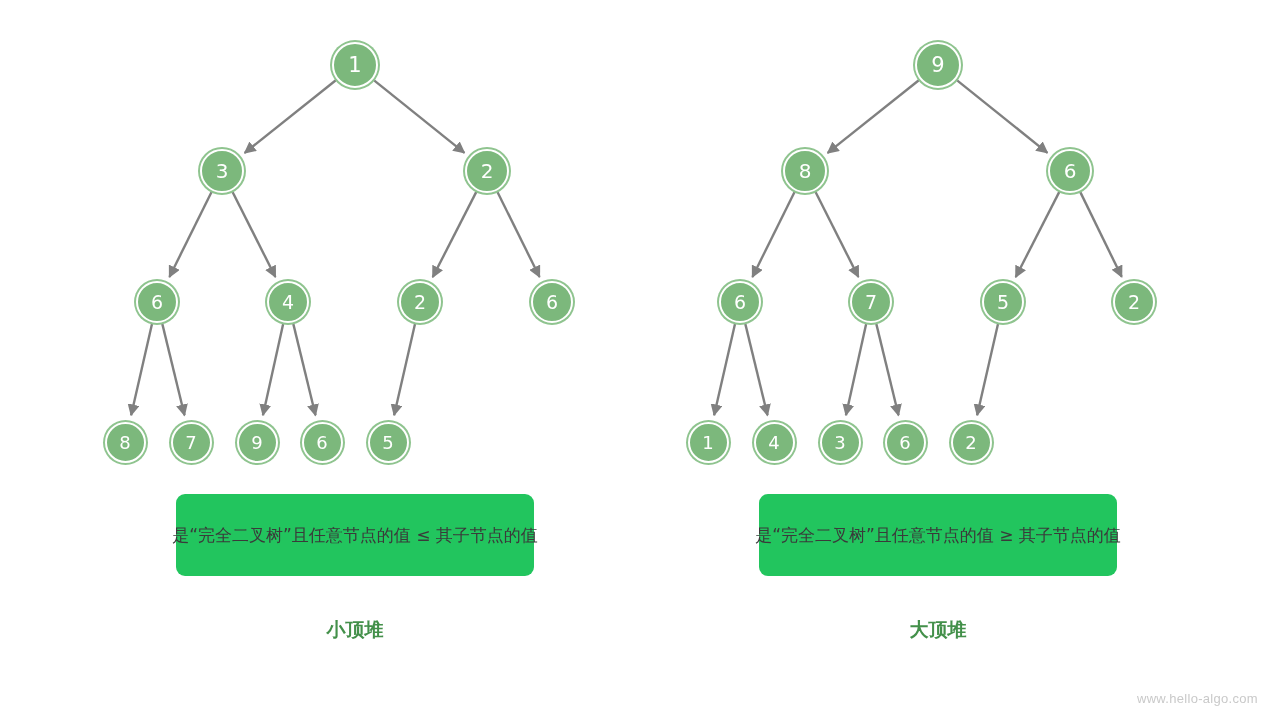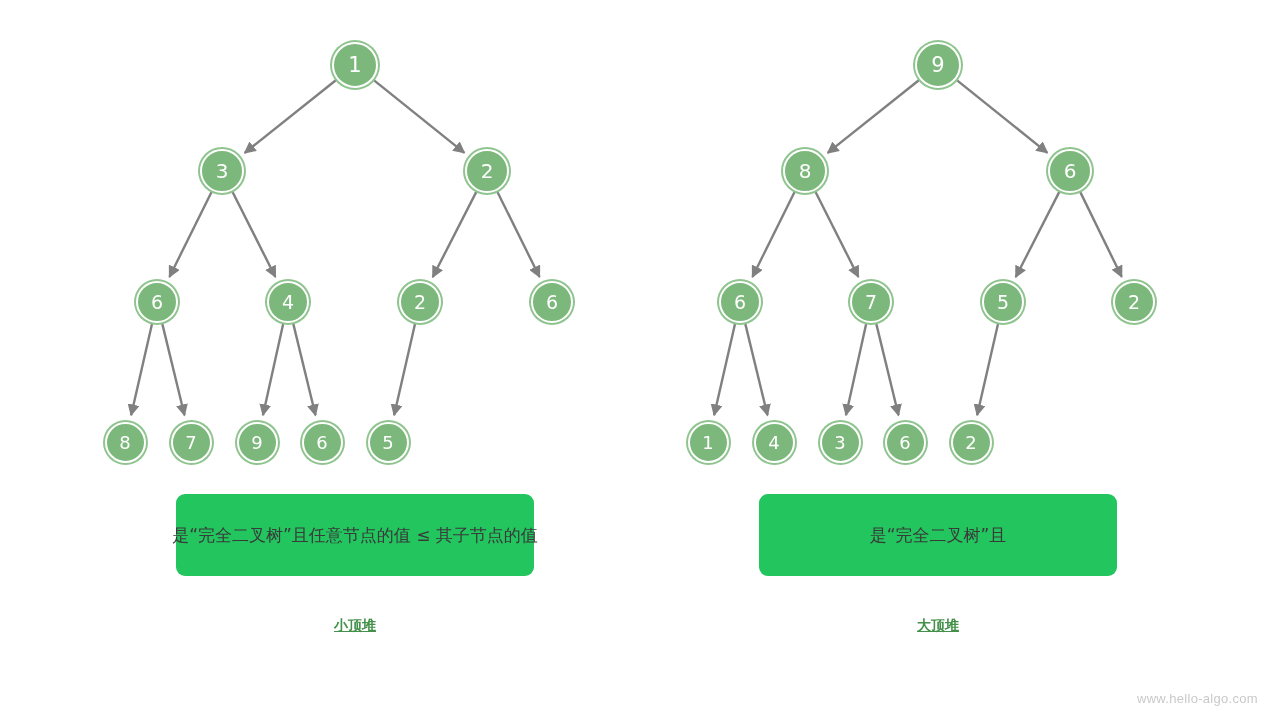--- a/index.html
+++ b/index.html
@@ -72,23 +72,22 @@
     white-space: pre;
   }
 
   
   .heap-title {
     position: absolute;
     text-align: center;
     color: #43904A;
     font-family: "DejaVu Sans", "Liberation Sans", sans-serif;
     font-weight: bold;
-    font-size: 14px;
+    font-size: 19px;
     white-space: nowrap;
-    text-decoration: underline;
   }
   .heap-subtitle {
     position: absolute;
     text-align: center;
     color: #404040;
     font-family: "DejaVu Sans Mono", "Liberation Mono", monospace;
     font-size: 18px;
     white-space: nowrap;
   }
 
@@ -168,17 +167,18 @@
     </div>
 
   <div class="caption-box" style="left:176px; top:494px; width:358px; height:82px;">
     <div class="caption-line">是“完全二叉树”且</div>
     <div class="caption-line">任意节点的值 ≤ 其子节点的值</div>
   </div>
   <div class="heap-title" style="left:255px; top:617px; width:200px;">小顶堆</div>
 
   <div class="caption-box" style="left:759px; top:494px; width:358px; height:82px;">
     <div class="caption-line">是“完全二叉树”且</div>
+    <div class="caption-line">任意节点的值 ≥ 其子节点的值</div>
   </div>
   <div class="heap-title" style="left:838px; top:617px; width:200px;">大顶堆</div>
 
   <div class="watermark">www.hello-algo.com</div>
 </div>
 
 </body></html>

